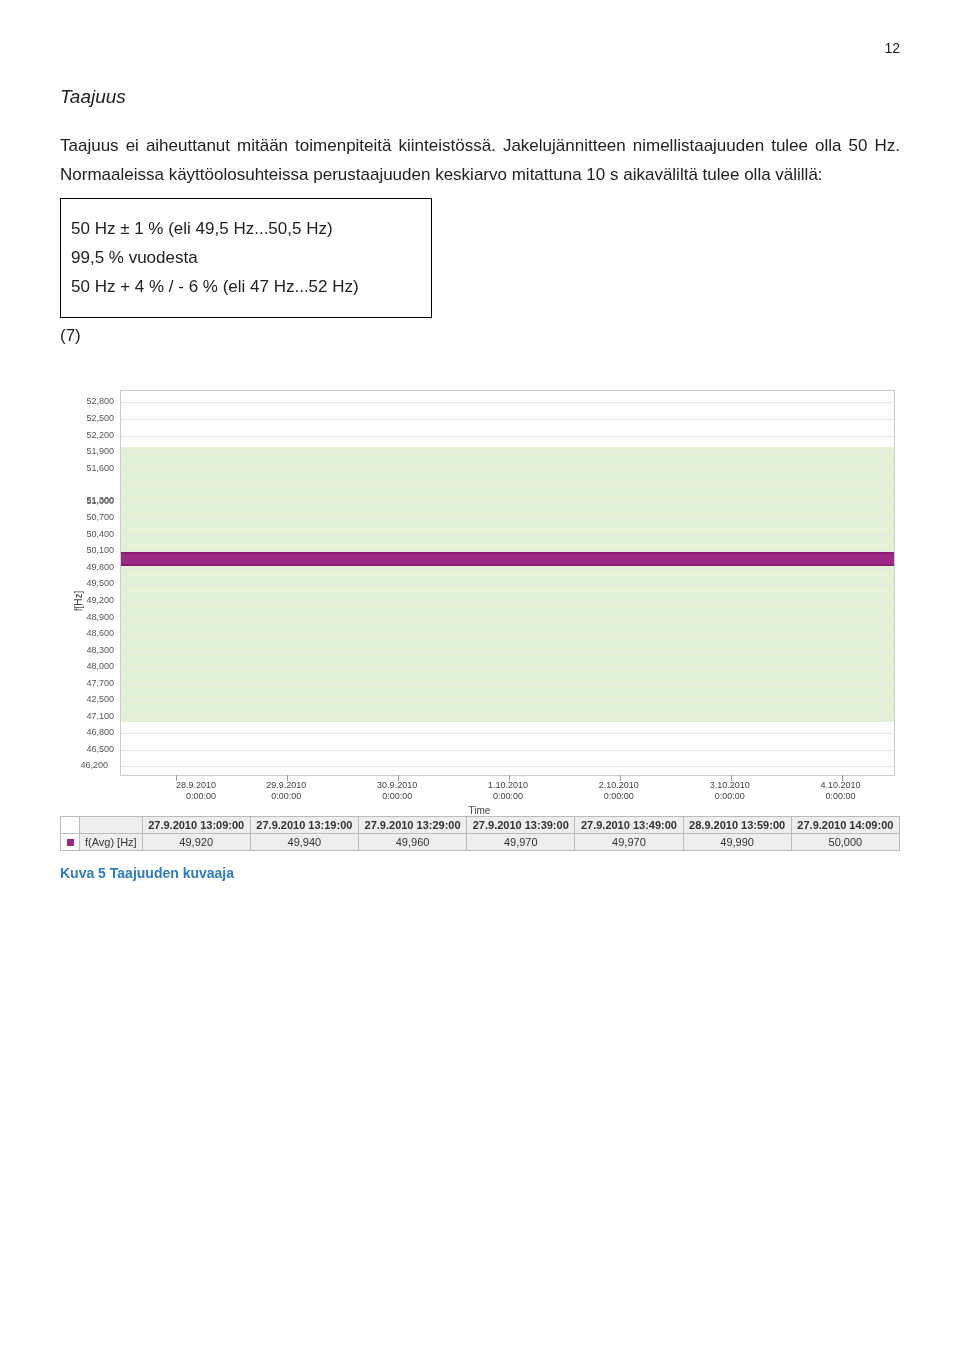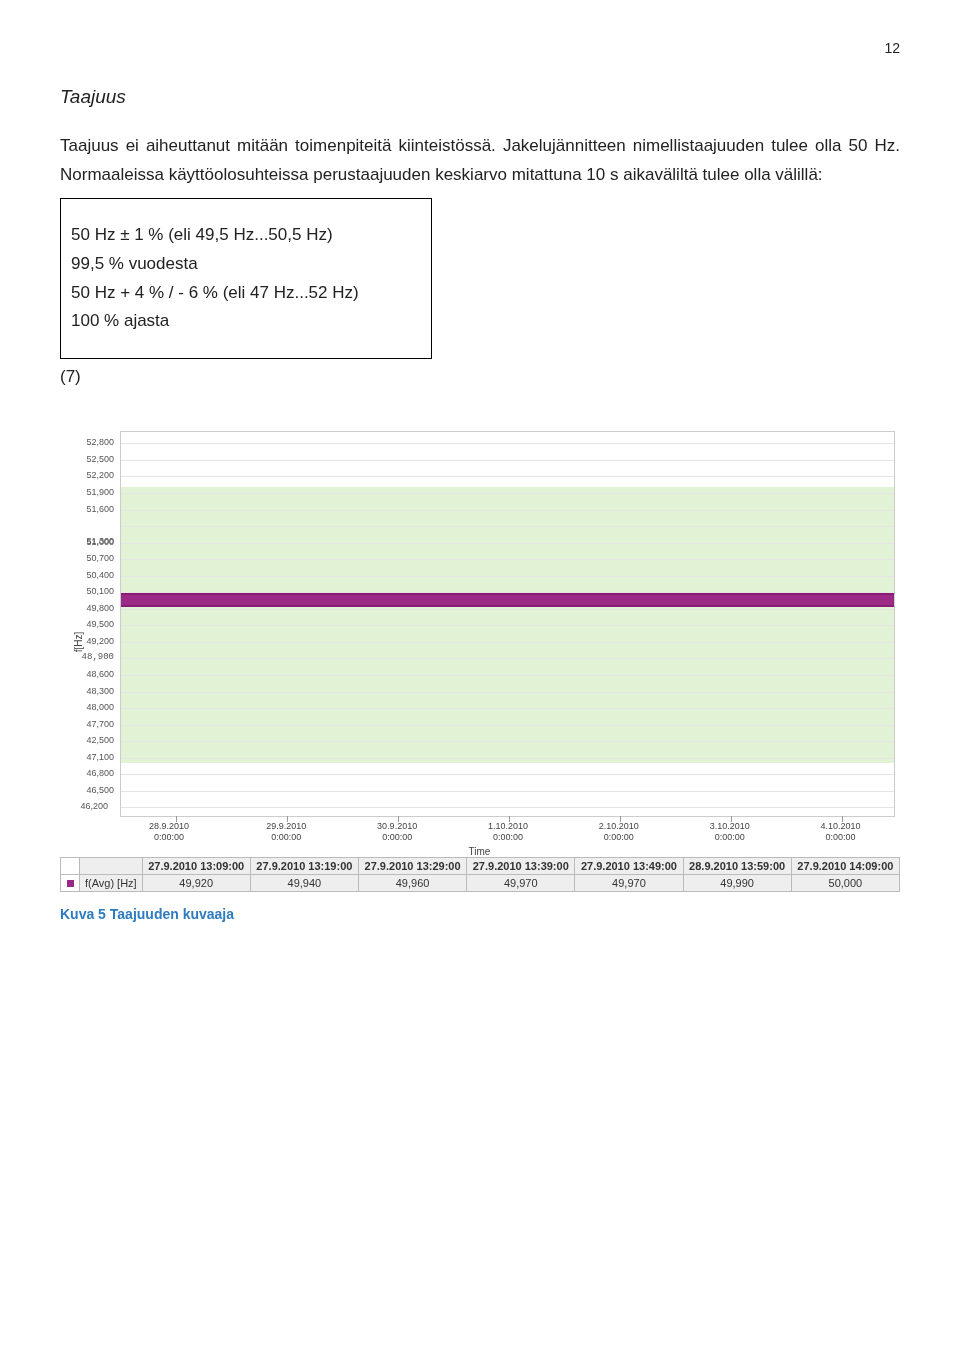--- a/index.html
+++ b/index.html
@@ -22,21 +22,21 @@
     margin-bottom: 24px;
   }
   .para {
     font-size: 17px;
     line-height: 1.7;
     text-align: justify;
     margin-bottom: 8px;
   }
   .box {
     border: 1px solid #000;
-    padding: 22px 10px;
+    padding: 16px 10px;
     width: 350px;
     font-size: 17px;
     line-height: 1.7;
     margin-bottom: 8px;
   }
   .ref {
     font-size: 17px;
     margin-bottom: 40px;
   }
   .chart-wrapper {
@@ -162,21 +162,20 @@
 <div class="page-number">12</div>
 
 <div class="heading">Taajuus</div>
 
 <p class="para">Taajuus ei aiheuttanut mitään toimenpiteitä kiinteistössä. Jakelujännitteen nimellistaajuuden tulee olla 50 Hz. Normaaleissa käyttöolosuhteissa perustaajuuden keskiarvo mitattuna 10 s aikaväliltä tulee olla välillä:</p>
 
 <div class="box">
   <div>50 Hz ± 1 % (eli 49,5 Hz...50,5 Hz)</div>
   <div>99,5 % vuodesta</div>
   <div>50 Hz + 4 % / - 6 % (eli 47 Hz...52 Hz)</div>
-  <div>100 % ajasta</div>
 </div>
 
 <div class="ref">(7)</div>
 
 <div class="chart-wrapper">
   <div class="chart-area">
     <div class="y-axis-title">f[Hz]</div>
     <div class="plot-area" id="plot">
 
     <div class="green-band" style="top: 55.1429px; height: 275.714px;"></div>
@@ -220,33 +219,33 @@
         <div class="y-label" style="left: 6px; top: 60.6571px;">51,900</div>
         <div class="y-label" style="left: 6px; top: 77.2px;">51,600</div>
         <div class="y-label" style="left: 6px; top: 93.7429px; margin-top: 16px;">51,300</div>
         <div class="y-label" style="left: 6px; top: 110.286px;">51,000</div>
         <div class="y-label" style="left: 6px; top: 126.829px;">50,700</div>
         <div class="y-label" style="left: 6px; top: 143.371px;">50,400</div>
         <div class="y-label" style="left: 6px; top: 159.914px;">50,100</div>
         <div class="y-label" style="left: 6px; top: 176.457px;">49,800</div>
         <div class="y-label" style="left: 6px; top: 193px;">49,500</div>
         <div class="y-label" style="left: 6px; top: 209.543px;">49,200</div>
-        <div class="y-label" style="left: 6px; top: 226.086px; font-family: Liberation Mono, monospace;">48,900</div>
+        <div class="y-label" style="left: 6px; top: 226.086px;">48,900</div>
         <div class="y-label" style="left: 6px; top: 242.629px;">48,600</div>
         <div class="y-label" style="left: 6px; top: 259.171px;">48,300</div>
         <div class="y-label" style="left: 6px; top: 275.714px;">48,000</div>
         <div class="y-label" style="left: 6px; top: 292.257px;">47,700</div>
         <div class="y-label" style="left: 6px; top: 308.8px;">42,500</div>
         <div class="y-label" style="left: 6px; top: 325.343px;">47,100</div>
         <div class="y-label" style="left: 6px; top: 341.886px;">46,800</div>
         <div class="y-label" style="left: 6px; top: 358.429px;">46,500</div>
         <div class="y-label" style="left: 0; top: 374.971px;">46,200</div>
       </div>
     <div id="xlabels">
-        <div class="x-label" style="left: 69px; top: 394px;">
+        <div class="x-label" style="left: 76px; top: 394px; text-align: right;">
           <div>28.9.2010</div>
           <div>0:00:00</div>
         </div>
         <div class="x-label" style="left: 186.286px; top: 394px;">
           <div>29.9.2010</div>
           <div>0:00:00</div>
         </div>
         <div class="x-label" style="left: 297.143px; top: 394px;">
           <div>30.9.2010</div>
           <div>0:00:00</div>

